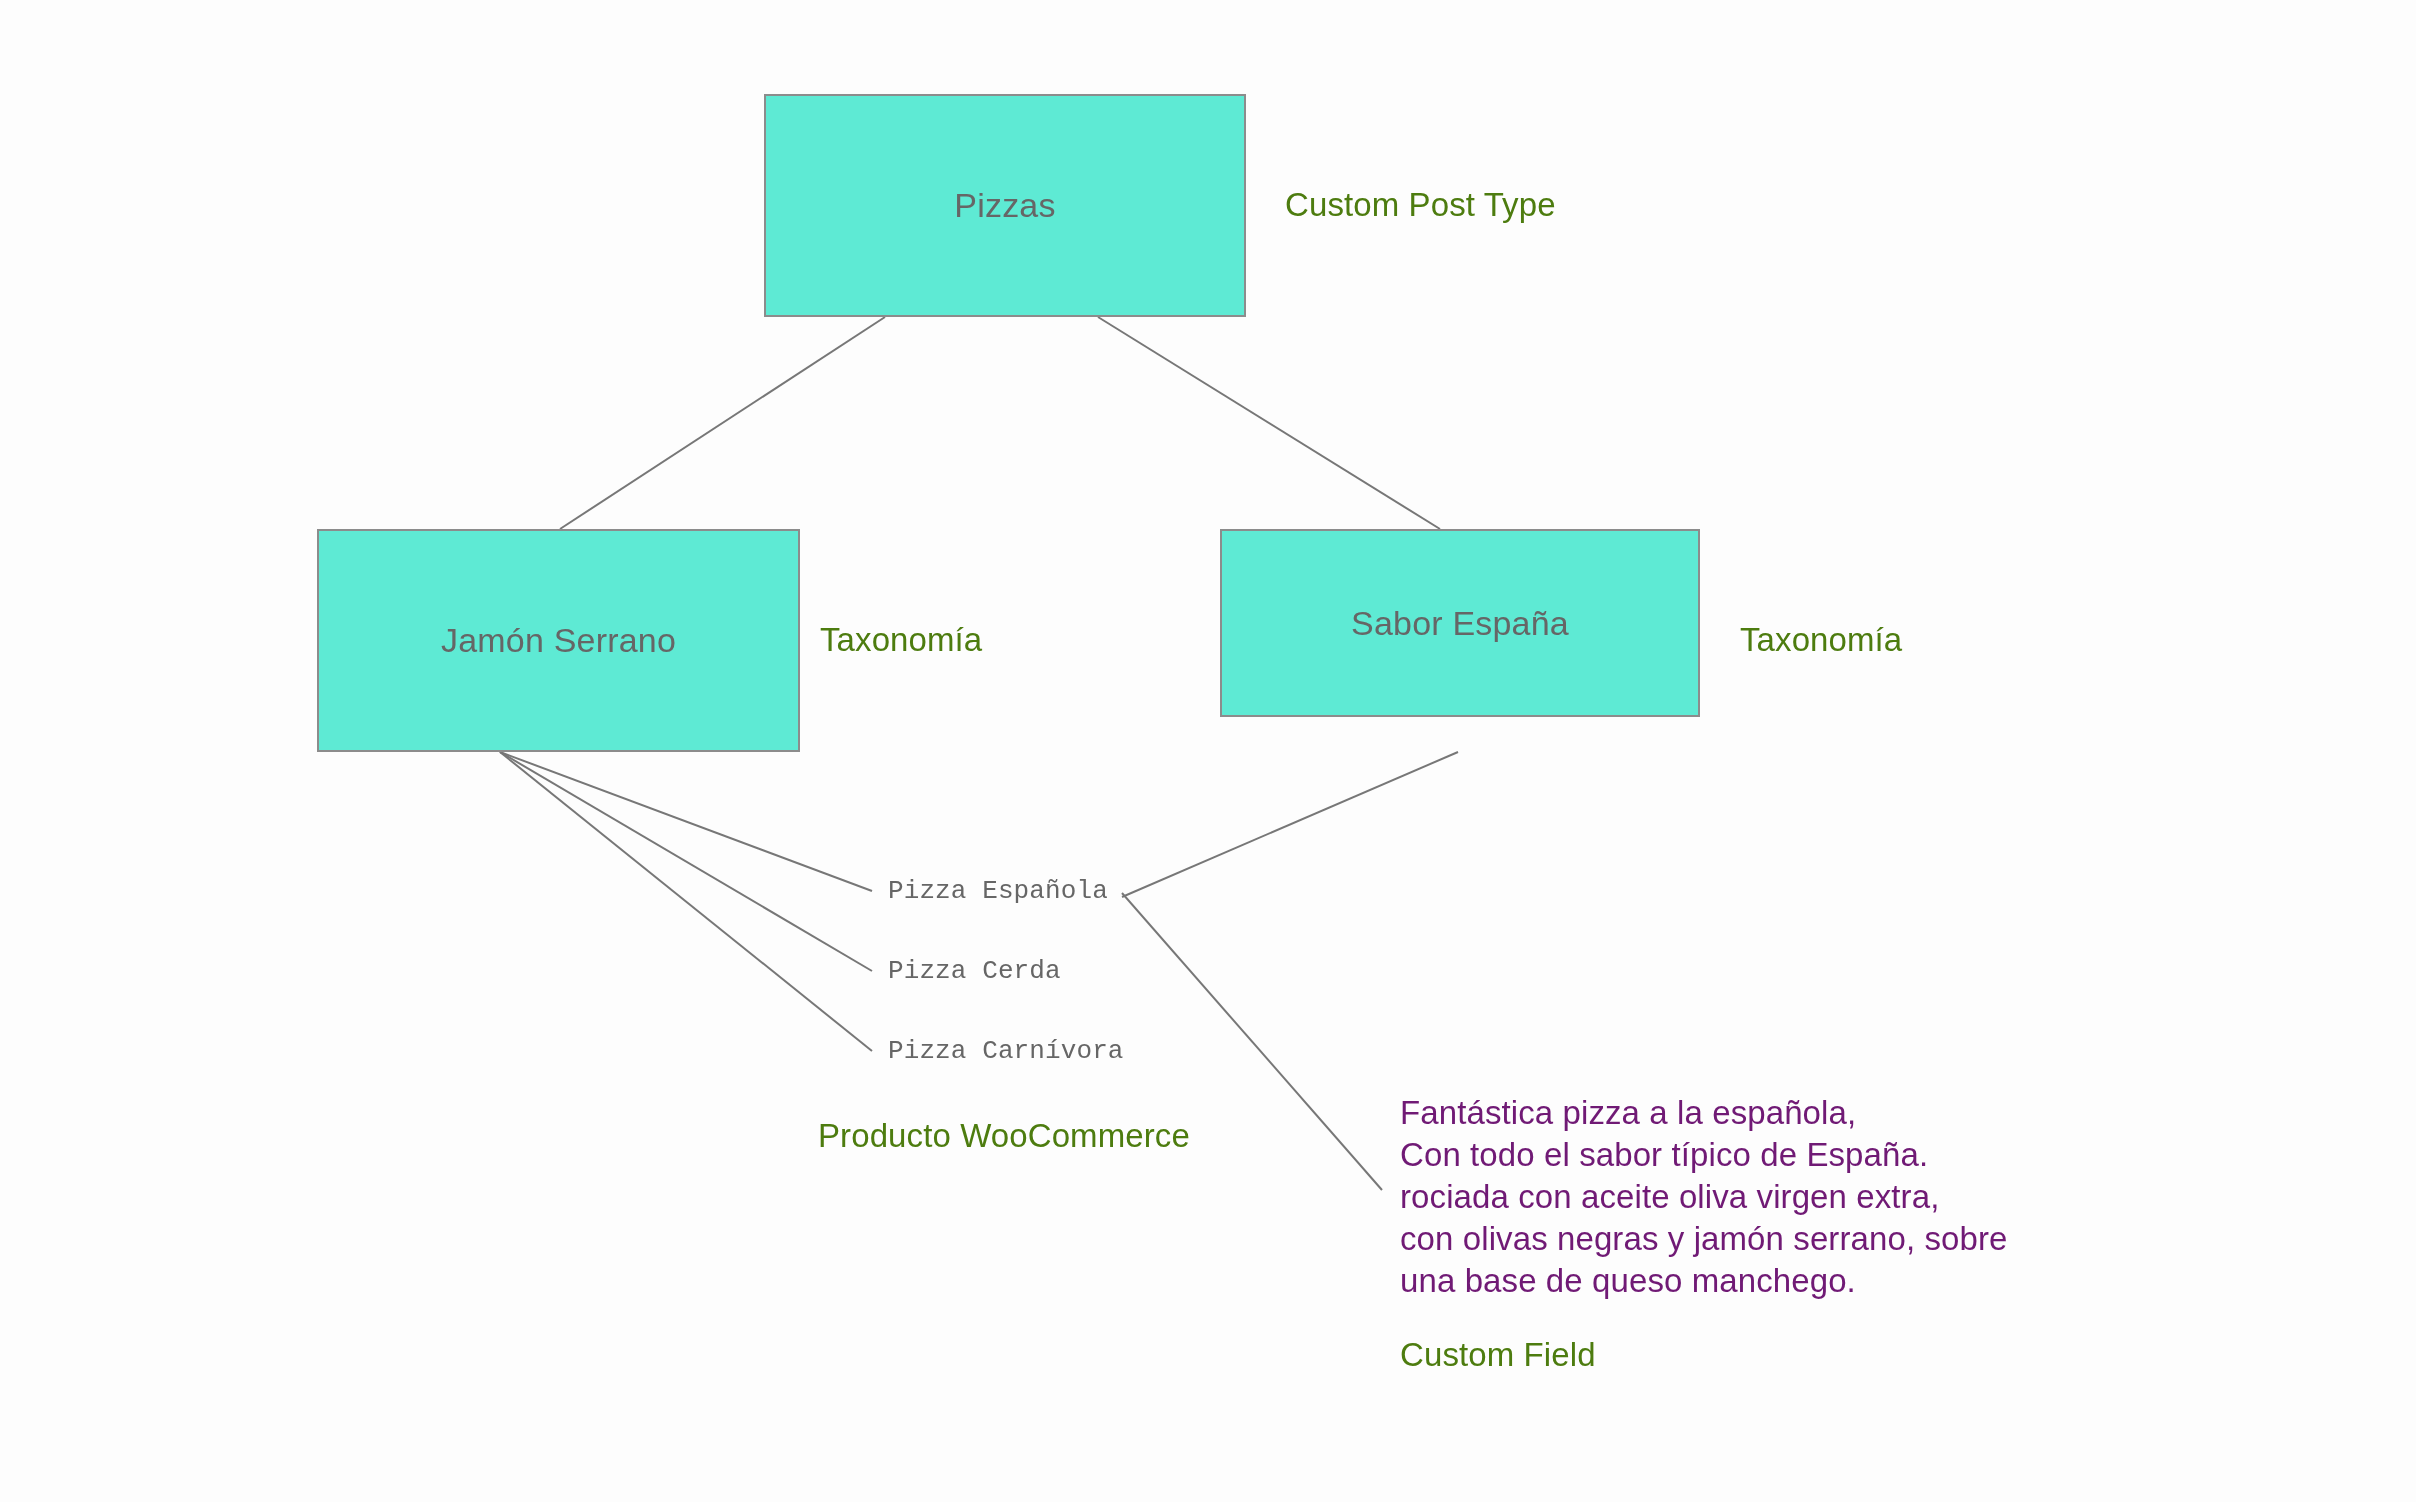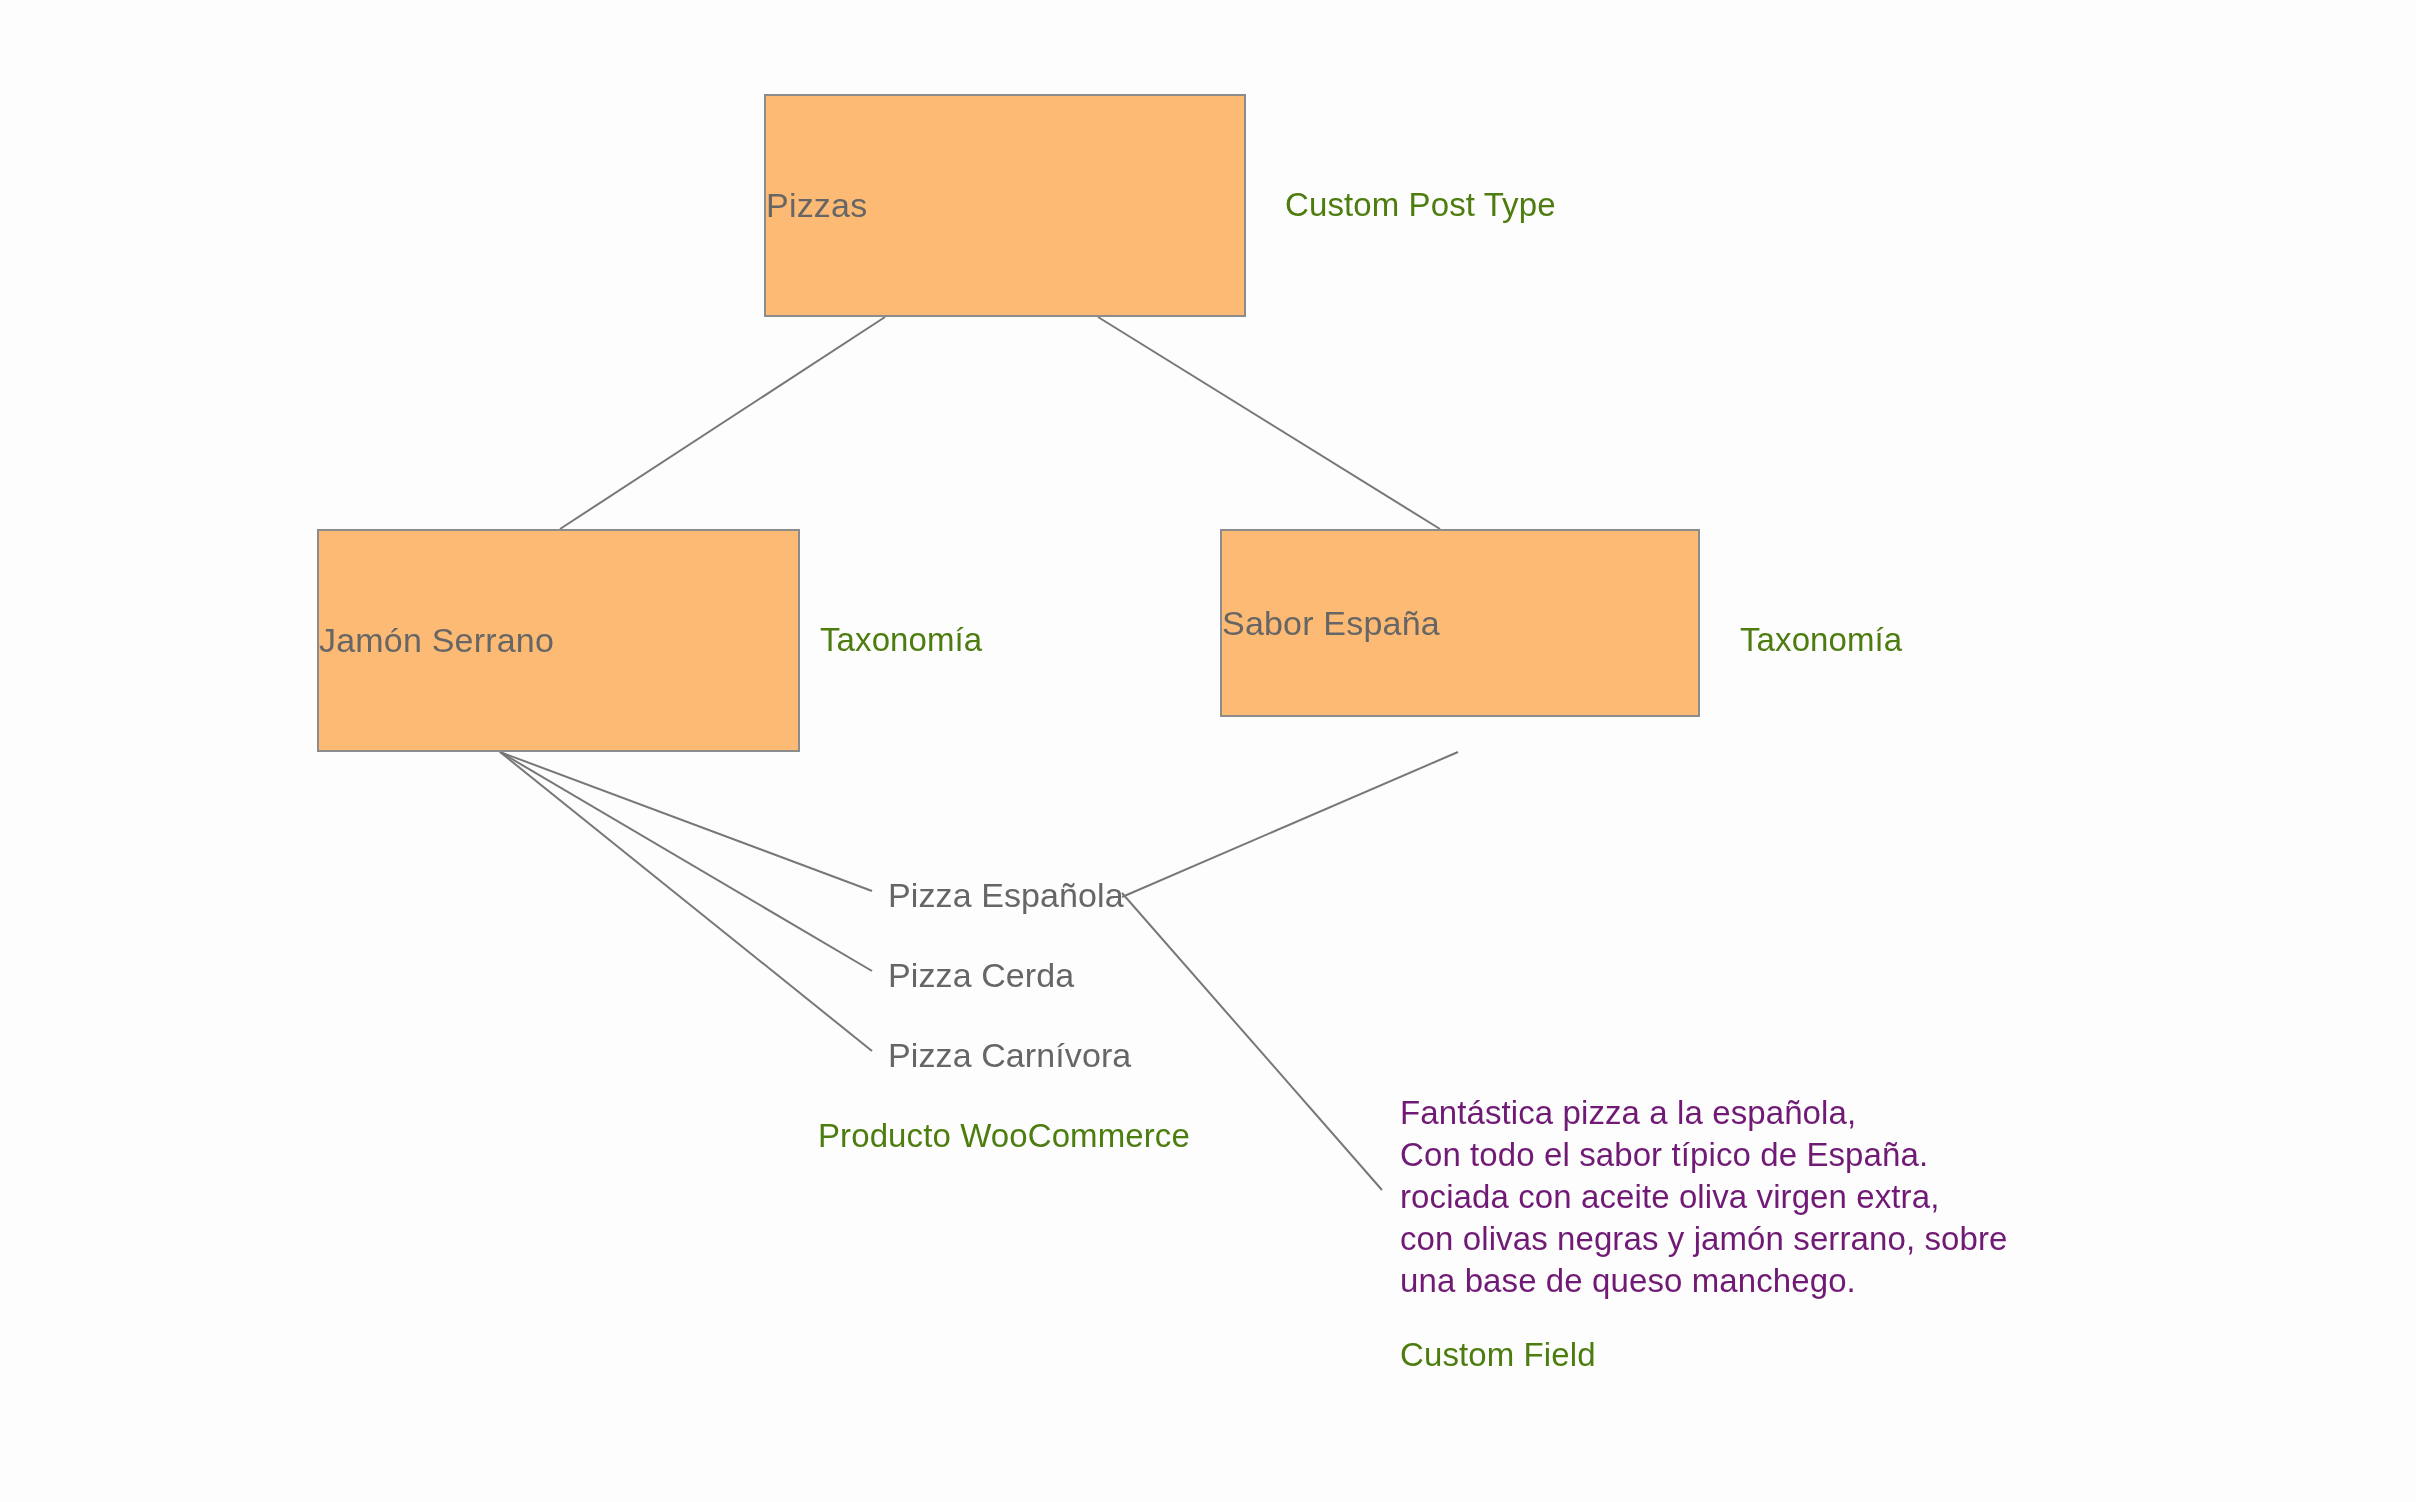--- a/index.html
+++ b/index.html
@@ -23,46 +23,47 @@
     left: 0;
     top: 0;
     width: 2416px;
     height: 1502px;
     pointer-events: none;
   }
   .node-box {
     position: absolute;
     box-sizing: border-box;
     border: 2px solid #8c8c8c;
-    background: #fdba74;
+    background: #5eead4;
     display: flex;
     align-items: center;
-    justify-content: flex-start;
+    justify-content: center;
   }
   .node-label {
     color: #666666;
     font-size: 34px;
     font-weight: 400;
     letter-spacing: 0.2px;
     white-space: nowrap;
   }
   .annotation {
     position: absolute;
     color: #4d7c0f;
     font-size: 33px;
     font-weight: 400;
     white-space: nowrap;
     letter-spacing: 0.1px;
   }
   .leaf-item {
     position: absolute;
     color: #666666;
-    font-size: 34px;
+    font-size: 26px;
     white-space: nowrap;
     letter-spacing: 0.1px;
+    font-family: Liberation Mono, monospace;
   }
   #field-text {
     position: absolute;
     color: #701a75;
     font-size: 33px;
     line-height: 42px;
     white-space: nowrap;
     letter-spacing: 0.1px;
   }
   #field-text div { white-space: nowrap; }

